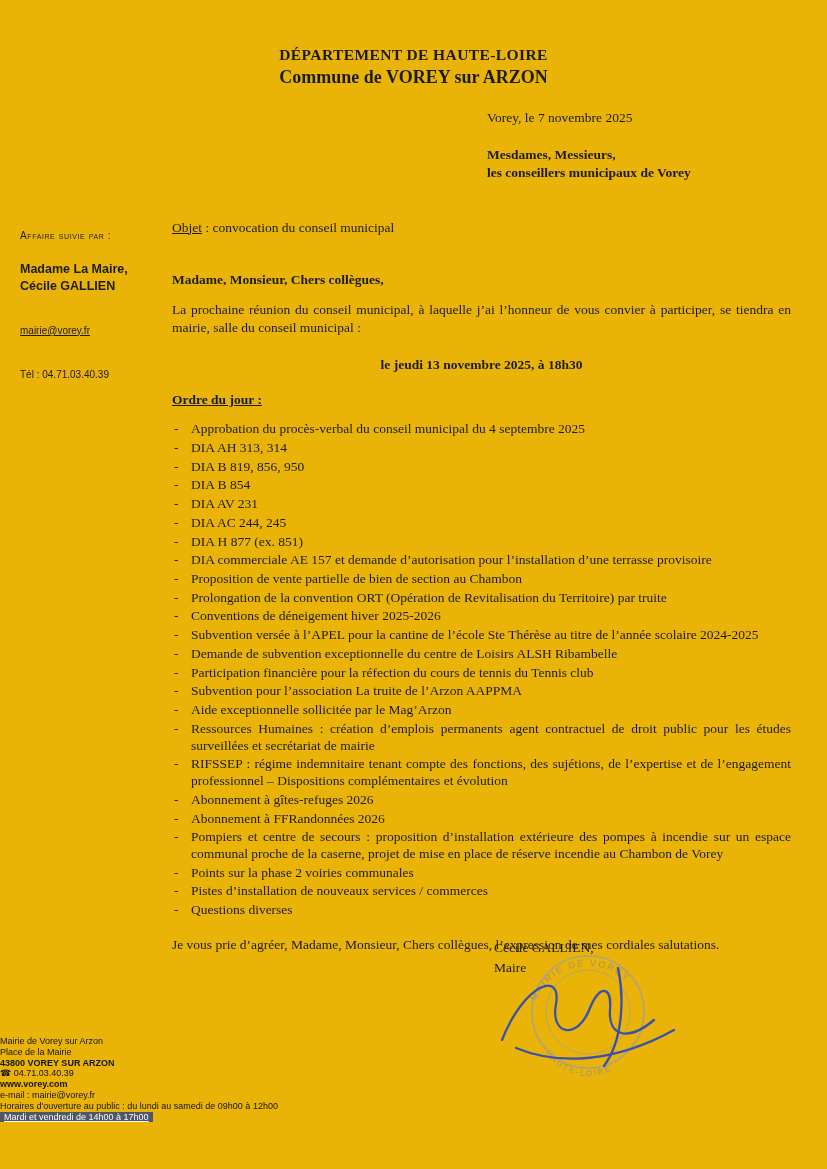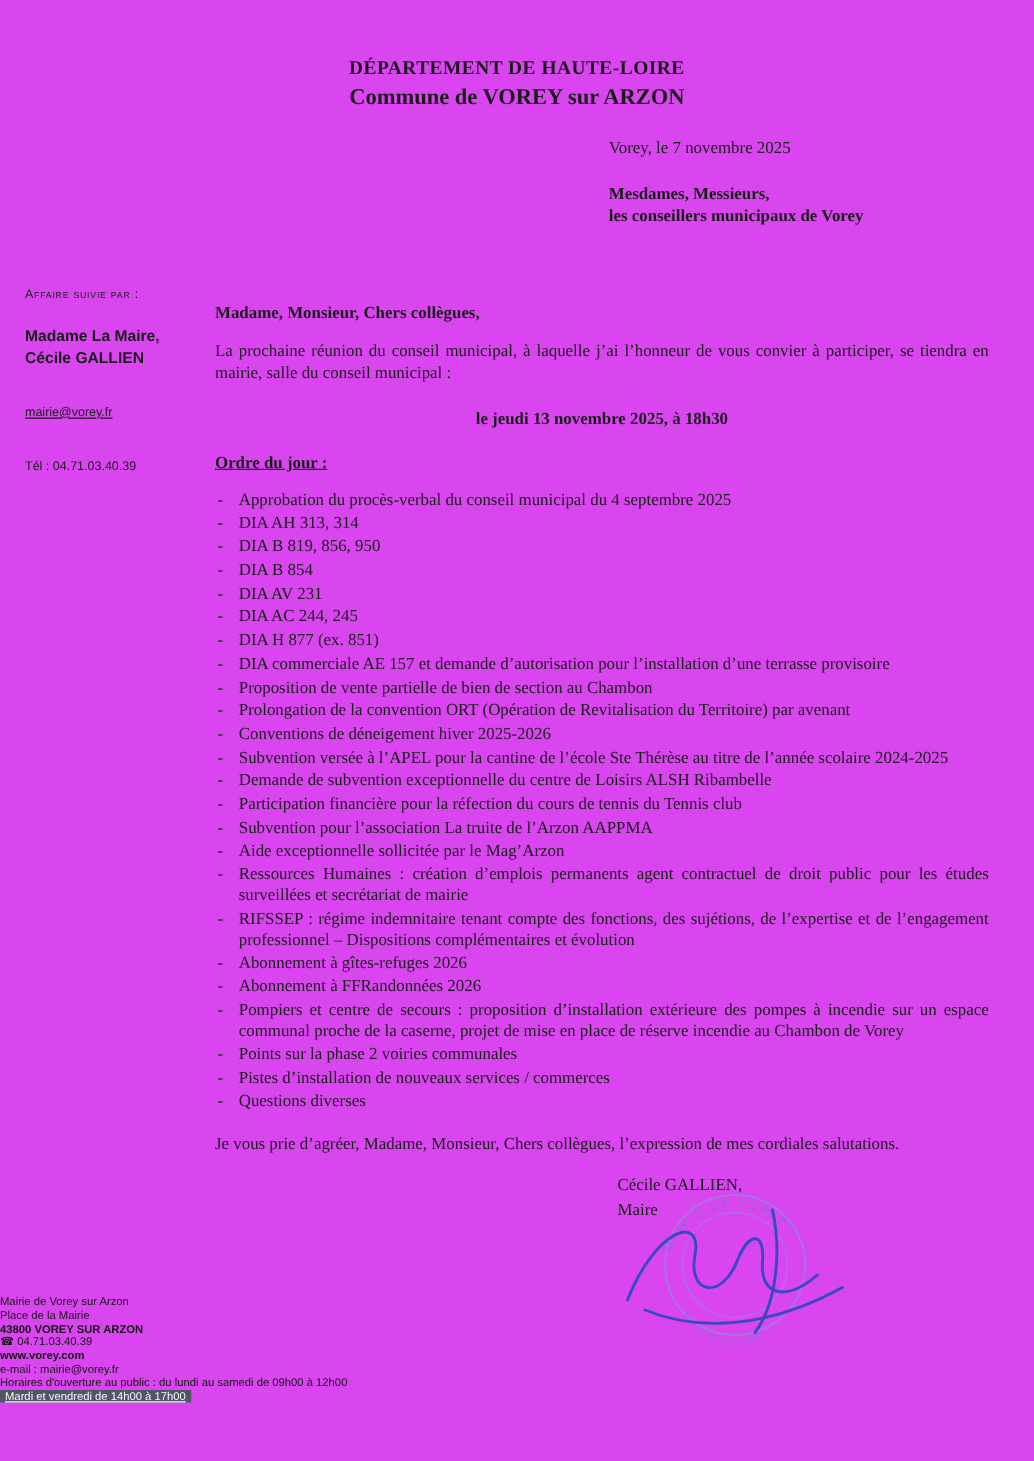--- a/index.html
+++ b/index.html
@@ -1,18 +1,18 @@
 <!DOCTYPE html>
 <html lang="fr"><head>
 <meta charset="utf-8">
 <style>
   html,body { margin:0; padding:0; background:#ffffff; }
   .page {
     position:relative; width:827px; height:1169px; margin:0 auto;
-    background:#d946ef; overflow:hidden;
+    background:#eab308; overflow:hidden;
     font-family:"Liberation Serif", serif; color:#1b1b1b; font-size:13.5px;
   }
   .u { text-decoration:underline; }
 
   .letterhead { position:absolute; top:46px; left:0; right:0; text-align:center; font-weight:bold; }
   .letterhead .dept { font-size:15.5px; letter-spacing:.4px; }
   .letterhead .commune { font-size:18px; margin-top:3px; }
 
   .dateline { position:absolute; left:487px; top:110px; font-size:13.5px; }
   .recipient { position:absolute; left:487px; top:146px; font-weight:bold; line-height:1.35; }
@@ -65,40 +65,41 @@
     <div class="affaire">Affaire suivie par :</div>
     <div class="contact">
       <div>Madame La Maire,</div>
       <div>Cécile GALLIEN</div>
     </div>
     <span class="email-link">mairie@vorey.fr</span>
     <div class="tel">Tél : 04.71.03.40.39</div>
   </aside>
 
   <main class="content">
+    <p class="objet"><span class="u">Objet</span><span> : convocation du conseil municipal</span></p>
 
     <p class="salutation">Madame, Monsieur, Chers collègues,</p>
 
     <p class="intro">La prochaine réunion du conseil municipal, à laquelle j’ai l’honneur de vous convier à participer, se tiendra en mairie, salle du conseil municipal :</p>
 
     <p class="meeting">le jeudi 13 novembre 2025, à 18h30</p>
 
     <p class="agenda-title">Ordre du jour :</p>
 
     <ul class="agenda">
       <li>Approbation du procès-verbal du conseil municipal du 4 septembre 2025</li>
       <li>DIA AH 313, 314</li>
       <li>DIA B 819, 856, 950</li>
       <li>DIA B 854</li>
       <li>DIA AV 231</li>
       <li>DIA AC 244, 245</li>
       <li>DIA H 877 (ex. 851)</li>
       <li>DIA commerciale AE 157 et demande d’autorisation pour l’installation d’une terrasse provisoire</li>
       <li>Proposition de vente partielle de bien de section au Chambon</li>
-      <li>Prolongation de la convention ORT (Opération de Revitalisation du Territoire) par avenant</li>
+      <li>Prolongation de la convention ORT (Opération de Revitalisation du Territoire) par truite</li>
       <li>Conventions de déneigement hiver 2025-2026</li>
       <li>Subvention versée à l’APEL pour la cantine de l’école Ste Thérèse au titre de l’année scolaire 2024-2025</li>
       <li>Demande de subvention exceptionnelle du centre de Loisirs ALSH Ribambelle</li>
       <li>Participation financière pour la réfection du cours de tennis du Tennis club</li>
       <li>Subvention pour l’association La truite de l’Arzon AAPPMA</li>
       <li>Aide exceptionnelle sollicitée par le Mag’Arzon</li>
       <li>Ressources Humaines : création d’emplois permanents agent contractuel de droit public pour les études surveillées et secrétariat de mairie</li>
       <li>RIFSSEP : régime indemnitaire tenant compte des fonctions, des sujétions, de l’expertise et de l’engagement professionnel – Dispositions complémentaires et évolution</li>
       <li>Abonnement à gîtes-refuges 2026</li>
       <li>Abonnement à FFRandonnées 2026</li>

